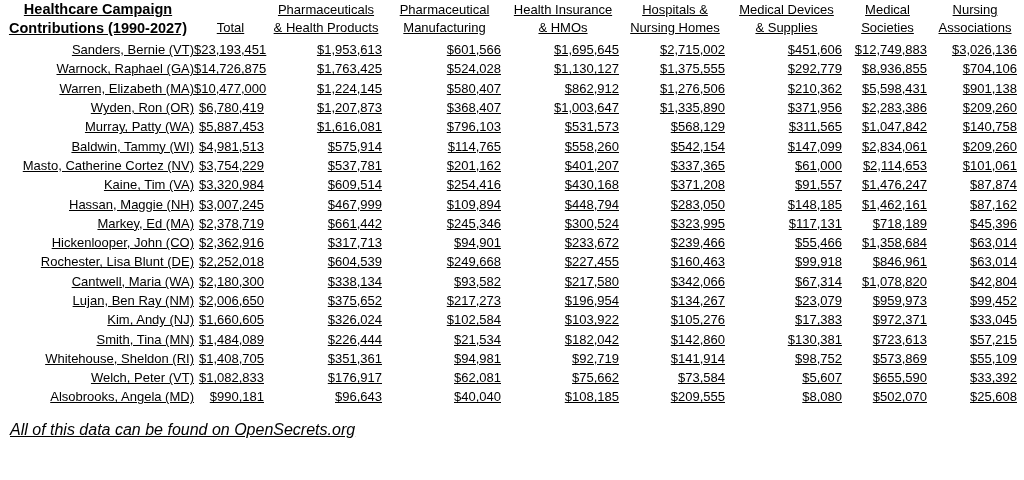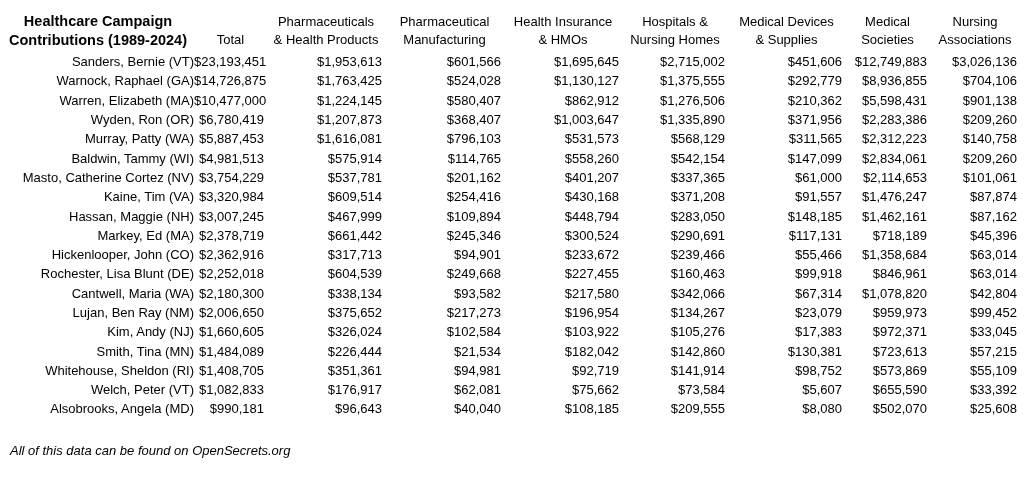--- a/index.html
+++ b/index.html
@@ -9,21 +9,22 @@
     background: #ffffff;
     width: 1024px;
     height: 480px;
     overflow: hidden;
     font-family: "Liberation Sans", sans-serif;
     color: #000000;
   }
   .page {
     width: 916px;
     height: 480px;
-    padding: 12px 0 0 2px;
+    padding: 0 0 0 2px;
+    text-decoration: underline;
   }
   table.contrib {
     border-collapse: collapse;
     table-layout: fixed;
     width: 1018px;
   }
   thead th {
     font-size: 13px;
     font-weight: normal;
     text-align: center;
@@ -47,23 +48,23 @@
   }
   tbody td.name {
     text-align: right;
     padding-left: 8px;
   }
   tbody td.num {
     text-align: right;
     padding-right: 3px;
   }
   .footnote {
-    font-size: 13px;
+    font-size: 16px;
     font-style: italic;
-    margin: 24px 0 0 8px;
+    margin: 14px 0 0 8px;
     white-space: nowrap;
   }
 </style>
 </head>
 <body>
 
 <div class="page">
   <table class="contrib">
     <colgroup>
       <col style="width:192px">
@@ -73,21 +74,21 @@
       <col style="width:118px">
       <col style="width:106px">
       <col style="width:117px">
       <col style="width:85px">
       <col style="width:90px">
     </colgroup>
     <thead>
       <tr id="header-row">
         <th class="title-cell">
           <div>Healthcare Campaign</div>
-          <div>Contributions (1989-2024)</div>
+          <div>Contributions (1990-2027)</div>
         </th>
       <th>
             <div></div>
             <div>Total</div>
           </th>
           <th>
             <div>Pharmaceuticals</div>
             <div>&amp; Health Products</div>
           </th>
           <th>
@@ -162,21 +163,21 @@
           <td class="num">$209,260</td>
         </tr>
         <tr>
           <td class="name">Murray, Patty (WA)</td>
           <td class="num">$5,887,453</td>
           <td class="num">$1,616,081</td>
           <td class="num">$796,103</td>
           <td class="num">$531,573</td>
           <td class="num">$568,129</td>
           <td class="num">$311,565</td>
-          <td class="num">$2,312,223</td>
+          <td class="num">$1,047,842</td>
           <td class="num">$140,758</td>
         </tr>
         <tr>
           <td class="name">Baldwin, Tammy (WI)</td>
           <td class="num">$4,981,513</td>
           <td class="num">$575,914</td>
           <td class="num">$114,765</td>
           <td class="num">$558,260</td>
           <td class="num">$542,154</td>
           <td class="num">$147,099</td>
@@ -215,21 +216,21 @@
           <td class="num">$148,185</td>
           <td class="num">$1,462,161</td>
           <td class="num">$87,162</td>
         </tr>
         <tr>
           <td class="name">Markey, Ed (MA)</td>
           <td class="num">$2,378,719</td>
           <td class="num">$661,442</td>
           <td class="num">$245,346</td>
           <td class="num">$300,524</td>
-          <td class="num">$290,691</td>
+          <td class="num">$323,995</td>
           <td class="num">$117,131</td>
           <td class="num">$718,189</td>
           <td class="num">$45,396</td>
         </tr>
         <tr>
           <td class="name">Hickenlooper, John (CO)</td>
           <td class="num">$2,362,916</td>
           <td class="num">$317,713</td>
           <td class="num">$94,901</td>
           <td class="num">$233,672</td>

